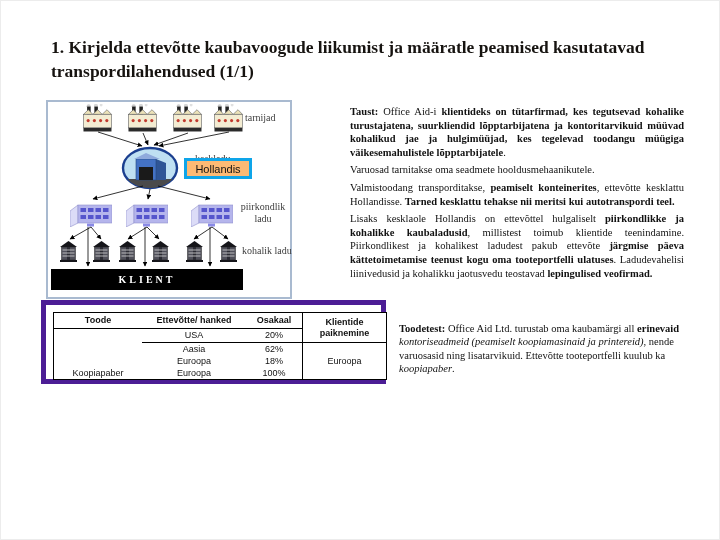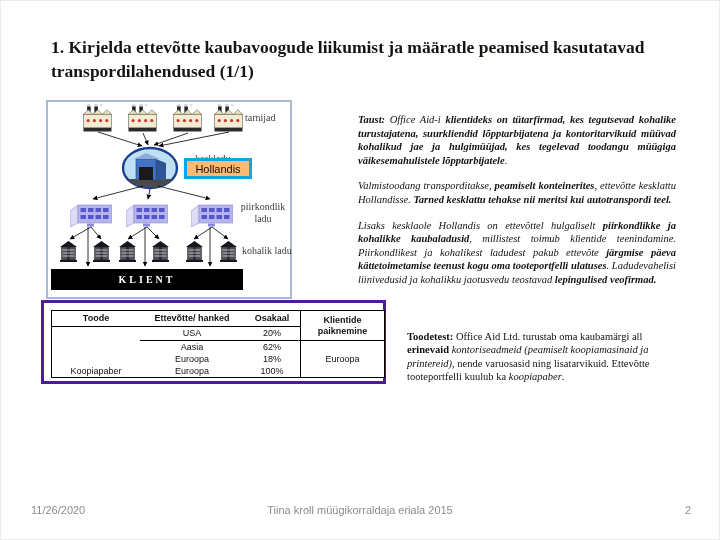--- a/index.html
+++ b/index.html
@@ -28,44 +28,44 @@
   .lbl-regional{left:191px;top:99px;width:48px;text-align:center;white-space:normal;}
   .lbl-local{left:194px;top:143px;}
   .loc-box{
     position:absolute;left:136px;top:56px;width:62px;height:15px;
     border:3px solid #0ea5e9;background:#fdba74;display:flex;align-items:center;justify-content:center;
     font-family:"Liberation Sans","DejaVu Sans",sans-serif;font-size:11px;color:#111;
   }
   
   .table-panel{
     position:absolute;left:40px;top:299px;width:345px;height:84px;
-    border:3px solid #4c1d95;background:#fff;padding:7px 1px 0 7px;box-sizing:border-box;
+    border:5px solid #4c1d95;background:#fff;padding:7px 1px 0 7px;box-sizing:border-box;
   }
   .oa-table{
     display:grid;
     grid-template-columns:88px 104px 56px 84px;
     grid-template-rows:16px 14px 12px 12px 12px;
     border:1.5px solid #000;background:#fff;width:332px;
     font-family:"Liberation Sans","DejaVu Sans",sans-serif;font-size:9px;color:#111;
   }
   .cell{display:flex;align-items:center;justify-content:center;text-align:center;line-height:11px;}
   .hd{font-weight:bold;}
   .bb{border-bottom:1px solid #000;}
   .bl{border-left:1px solid #000;}
   
   .body-text{
     position:absolute;left:345px;top:100px;width:342px;
     font-size:10.5px;line-height:13.6px;color:#111;text-align:justify;
   }
-  .body-text p{margin:12px;font-style:italic;}
+  .body-text p{margin:4px;}
   .products-text{
     position:absolute;left:390px;top:313px;width:299px;
     font-size:10.5px;line-height:13.4px;color:#111;text-align:left;
   }
-  .products-text p{margin:16px;}
+  .products-text p{margin:8px;}
   .b{font-weight:bold;}
   .i{font-style:italic;}
   
   .footer{
     position:absolute;left:0;top:503px;width:100%;height:16px;
     font-family:"Liberation Sans","DejaVu Sans",sans-serif;font-size:11px;color:#8c8c8c;
   }
   .footer .f-date{position:absolute;left:30px;}
   .footer .f-credit{position:absolute;left:0;right:0;text-align:center;}
   .footer .f-page{position:absolute;right:28px;}
@@ -215,27 +215,23 @@
       <div class="cell" style="grid-area:5/1">Koopiapaber</div>
       <div class="cell" style="grid-area:5/2">Euroopa</div>
       <div class="cell" style="grid-area:5/3">100%</div>
 
       <div class="cell bl" style="grid-row:3/6;grid-column:4">Euroopa</div>
     </div>
   </div>
 
   <div class="body-text">
     <p><span class="b">Taust:</span><span> Office Aid-i </span><span class="b">klientideks on tütarfirmad, kes tegutsevad kohalike turustajatena, suurkliendid lõpptarbijatena ja kontoritarvikuid müüvad kohalikud jae ja hulgimüüjad, kes tegelevad toodangu müügiga väikesemahulistele lõpptarbijatele</span><span>.</span></p>
+    <p><span>Varuosad tarnitakse oma seadmete hooldusmehaanikutele.</span></p>
     <p><span>Valmistoodang transporditakse, </span><span class="b">peamiselt konteinerites</span><span>, ettevõtte kesklattu Hollandisse. </span><span class="b">Tarned kesklattu tehakse nii meritsi kui autotranspordi teel.</span></p>
     <p><span>Lisaks kesklaole Hollandis on ettevõttel hulgaliselt </span><span class="b">piirkondlikke ja kohalikke kaubaladusid</span><span>, millistest toimub klientide teenindamine. Piirkondlikest ja kohalikest ladudest pakub ettevõte </span><span class="b">järgmise päeva kättetoimetamise teenust kogu oma tooteportfelli ulatuses</span><span>. Ladudevahelisi liinivedusid ja kohalikku jaotusvedu teostavad </span><span class="b">lepingulised veofirmad.</span></p>
   </div>
 
   <div class="products-text">
     <p><span class="b">Toodetest:</span><span> Office Aid Ltd. turustab oma kaubamärgi all </span><span class="b">erinevaid</span><span> </span><span class="i">kontoriseadmeid (peamiselt koopiamasinaid ja printereid)</span><span>, nende varuosasid ning lisatarvikuid. Ettevõtte tooteportfelli kuulub ka </span><span class="i">koopiapaber</span><span>.</span></p>
   </div>
 
-  <div class="footer">
-    <span class="f-date">11/26/2020</span>
-    <span class="f-credit">Tiina kroll müügikorraldaja eriala 2015</span>
-    <span class="f-page">2</span>
-  </div>
 
 </div>
 
 </body></html>

